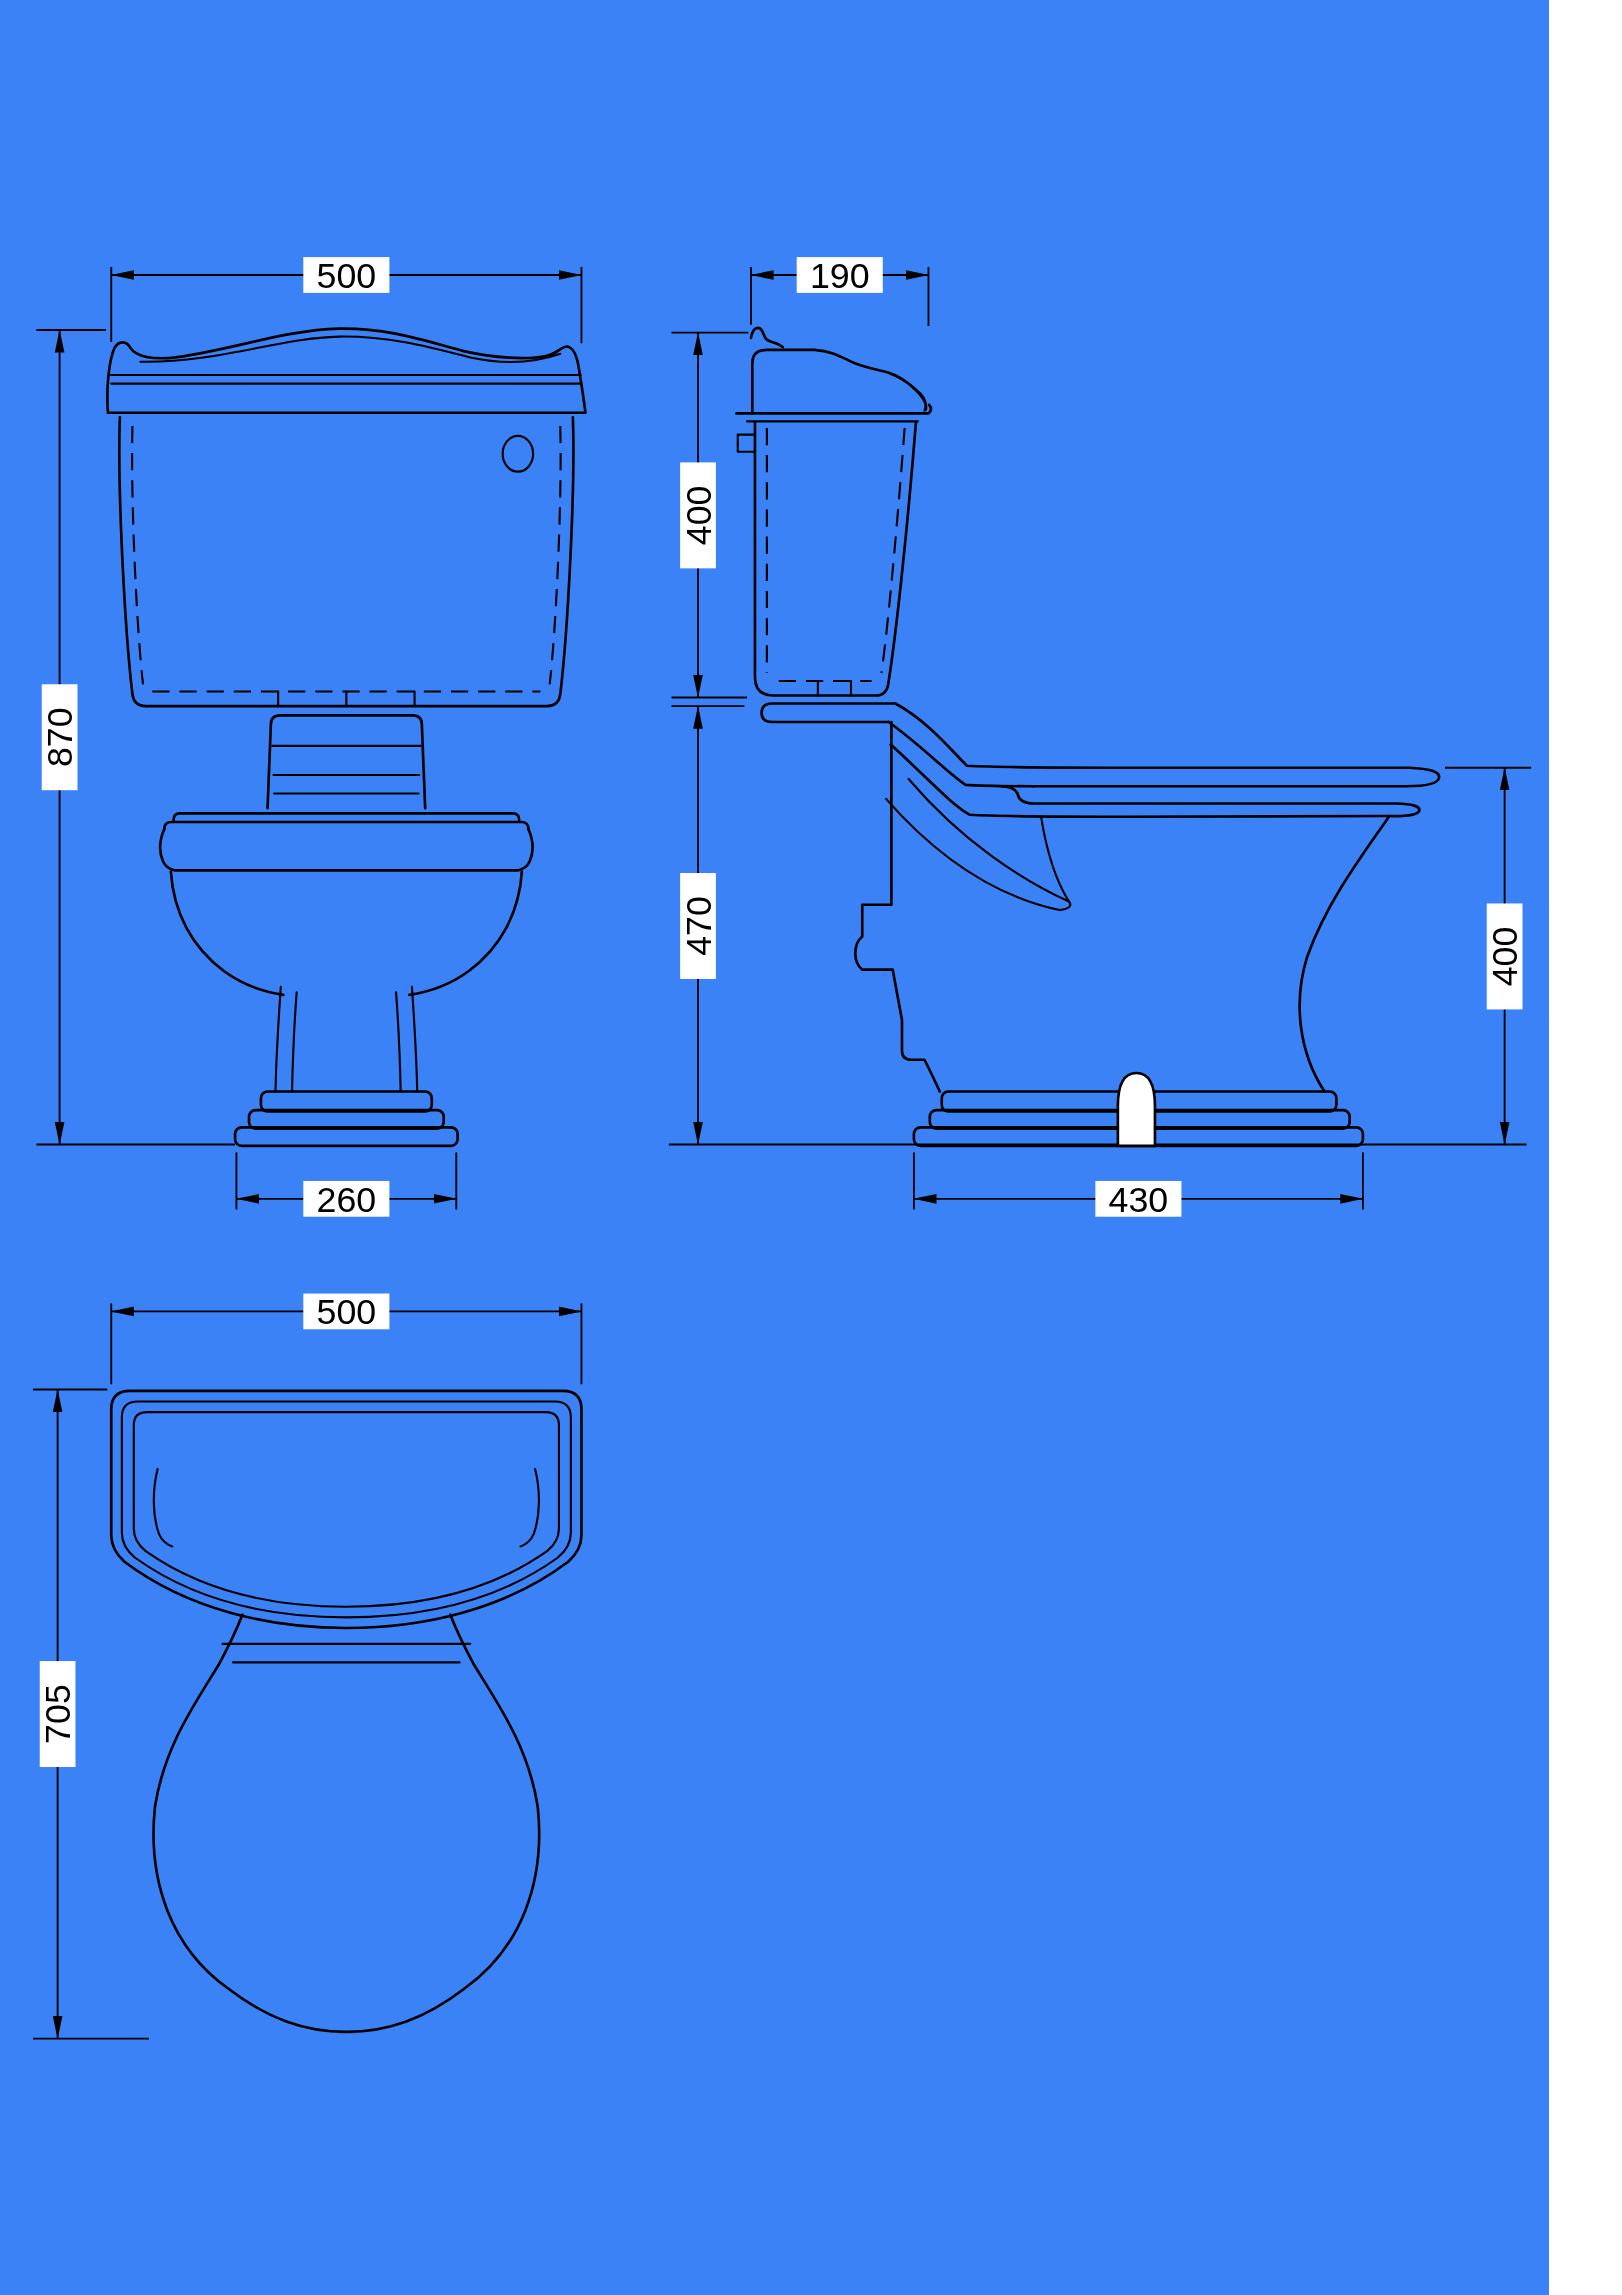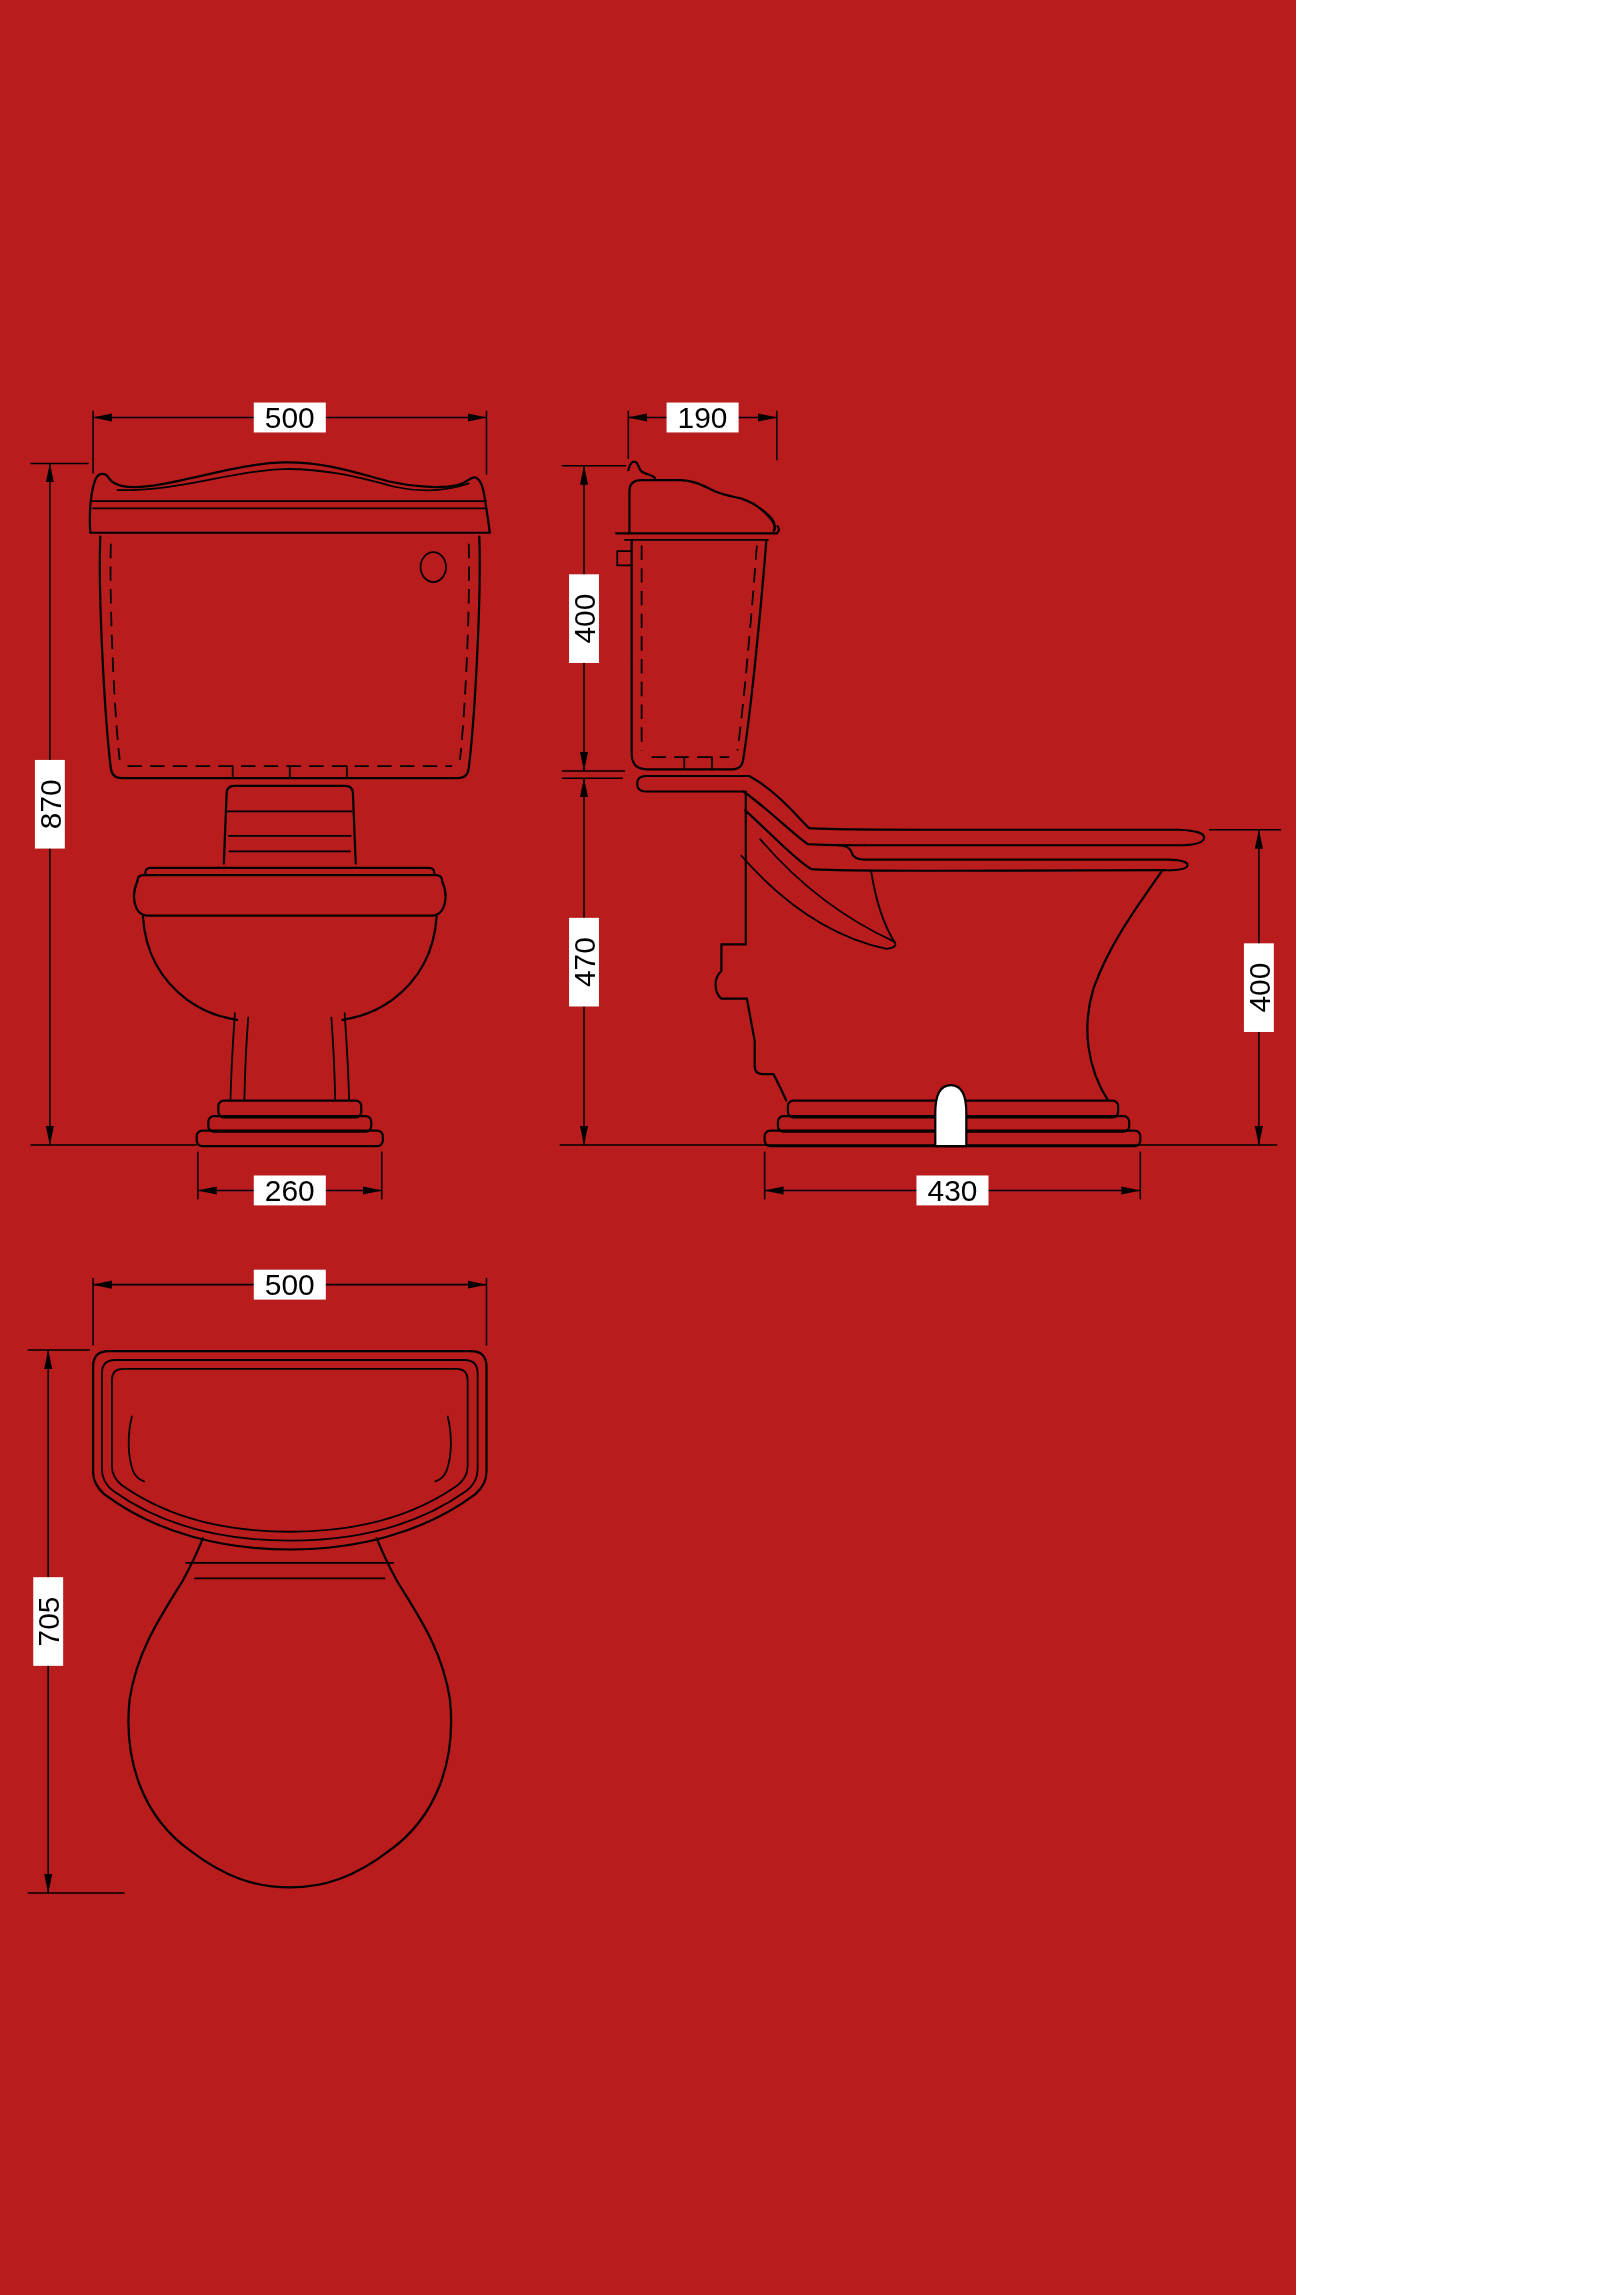--- a/index.html
+++ b/index.html
@@ -1,16 +1,16 @@
 <!DOCTYPE html>
 <html style="font-size:11px"><head>
 <meta charset="utf-8">
 <style>
   html,body{margin:0;padding:0;background:#ffffff;}
-  .canvas{position:relative;width:1296px;height:2295px;background:#b91c1c;overflow:hidden;
+  .canvas{position:relative;width:1549px;height:2295px;background:#3b82f6;overflow:hidden;
           font-family:"Liberation Sans",sans-serif;}
   svg{display:block;width:100%;height:100%;}
   .ol{fill:none;stroke:#000;stroke-width:4;stroke-linecap:round;stroke-linejoin:round;}
   .tl{fill:none;stroke:#000;stroke-width:3.2;stroke-linecap:round;stroke-linejoin:round;}
   .dash{fill:none;stroke:#000;stroke-width:3.2;stroke-dasharray:26 15;}
   .dim{fill:none;stroke:#000;stroke-width:2.8;}
   .ext{fill:none;stroke:#000;stroke-width:2.8;}
   .lbl{font-family:"Liberation Sans",sans-serif;font-size:54px;fill:#000;text-anchor:middle;}
   .bg{fill:#ffffff;stroke:none;}
   .blank{fill:#ffffff;stroke:#000;stroke-width:4;stroke-linejoin:round;}

